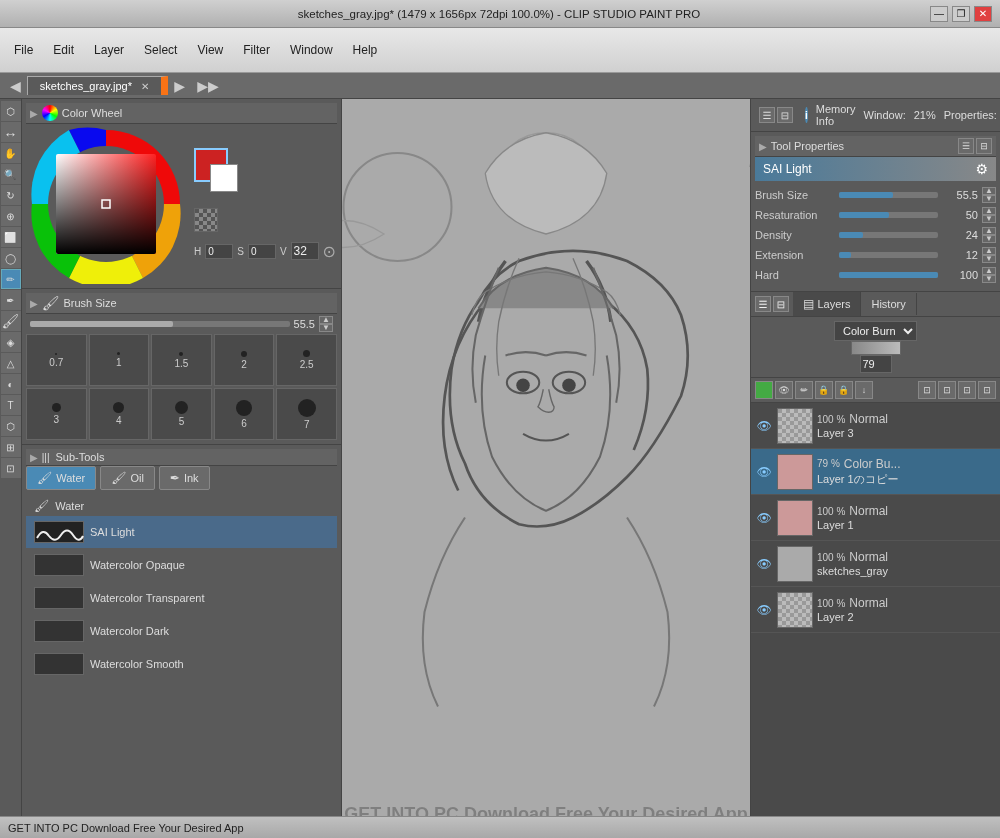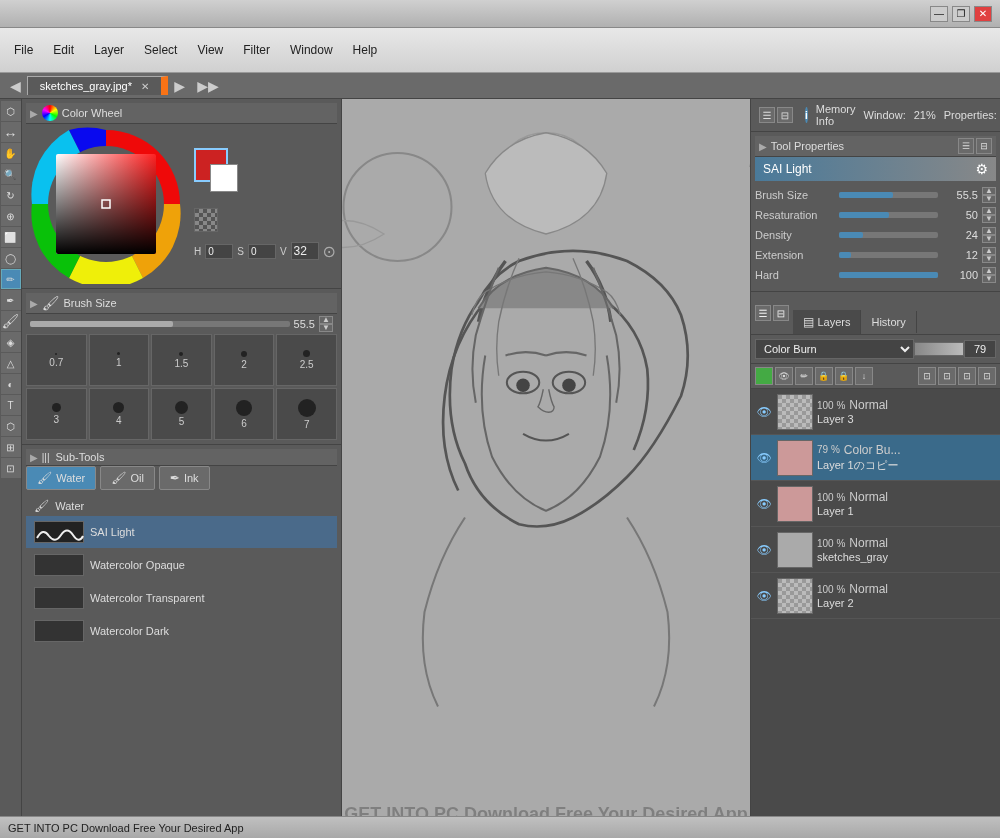--- a/index.html
+++ b/index.html
@@ -316,37 +316,36 @@
     #layers-header {
       background: #5a5a5a;
       display: flex; align-items: center;
       border-bottom: 1px solid #444;
     }
     .layers-tab {
       padding: 5px 10px;
       font-size: 11px; color: #ddd;
       cursor: pointer;
       border-right: 1px solid #444;
-      margin-top: 18px;
     }
     .layers-tab.active { background: #4a4a4a; }
     #layers-toolbar {
       background: #5a5a5a;
       padding: 4px;
       border-bottom: 1px solid #444;
       display: flex; align-items: center; gap: 4px;
     }
     .blend-mode-select {
       background: #444; border: 1px solid #666; color: #eee;
       font-size: 11px; padding: 2px 4px; cursor: pointer;
       flex: 1;
     }
     .opacity-input {
       width: 32px; background: #444; border: 1px solid #666;
-      color: #eee; font-size: 11px; padding: 2px; text-align: center;
+      color: #eee; font-size: 11px; padding: 2px; text-align: left;
     }
     #layers-icons {
       background: #5a5a5a;
       padding: 3px 4px;
       border-bottom: 1px solid #444;
       display: flex; align-items: center; gap: 2px;
     }
     .layer-tool-btn {
       width: 18px; height: 18px; background: #6a6a6a;
       border: 1px solid #888; display: flex; align-items: center;
@@ -455,28 +454,29 @@
     .right-panel-header-icons {
       display: flex; gap: 2px; margin-left: auto;
     }
     .rph-icon {
       width: 16px; height: 16px; background: #6a6a6a;
       border: 1px solid #888; display: flex; align-items: center;
       justify-content: center; font-size: 9px; color: #ddd; cursor: pointer;
     }
 
     .blend-opacity-row {
-      display: flex; align-items: center; width: 100%;
+      display: flex; align-items: center; width: 100%; flex-direction: column;
     }
   </style>
 </head>
 <body>
 
 <div id="titlebar">
   <div style="width:60px;"></div>
+  <div id="titlebar-title">sketches_gray.jpg* (1479 x 1656px 72dpi 100.0%) - CLIP STUDIO PAINT PRO</div>
   <div id="titlebar-controls">
     <div class="title-btn">—</div>
     <div class="title-btn">❐</div>
     <div class="title-btn" style="background:#e04040;color:#fff;">✕</div>
   </div>
 </div>
 
 <div id="menubar">
   <div class="menu-item">File</div>
   <div class="menu-item">Edit</div>
@@ -688,20 +688,24 @@
             <span>Watercolor Opaque</span>
           </div>
           <div class="subtool-item">
             <div class="subtool-preview"></div>
             <span>Watercolor Transparent</span>
           </div>
           <div class="subtool-item">
             <div class="subtool-preview"></div>
             <span>Watercolor Dark</span>
           </div>
+          <div class="subtool-item">
+            <div class="subtool-preview"></div>
+            <span>Watercolor Smooth</span>
+          </div>
         </div>
     </div>
   </div>
 
   <div id="canvas-area">
     <div id="canvas-bg">
       <svg id="sketch-svg" viewBox="0 0 400 560" preserveAspectRatio="xMidYMid slice">
 
         <rect width="400" height="560" fill="#aaa"></rect>
 

